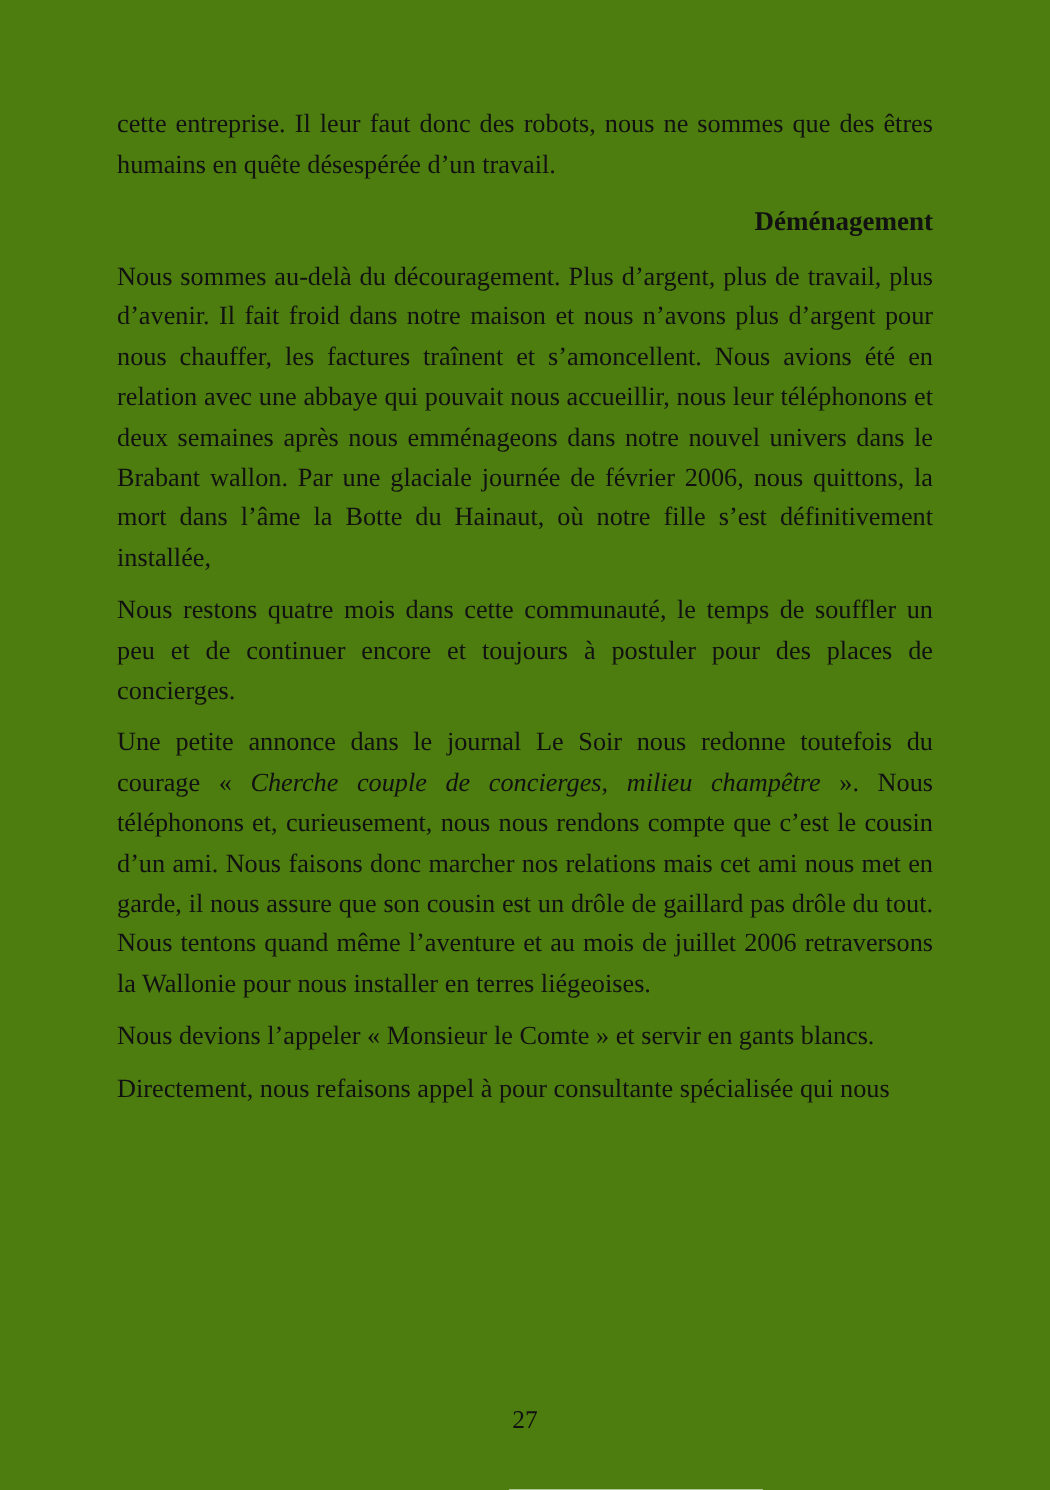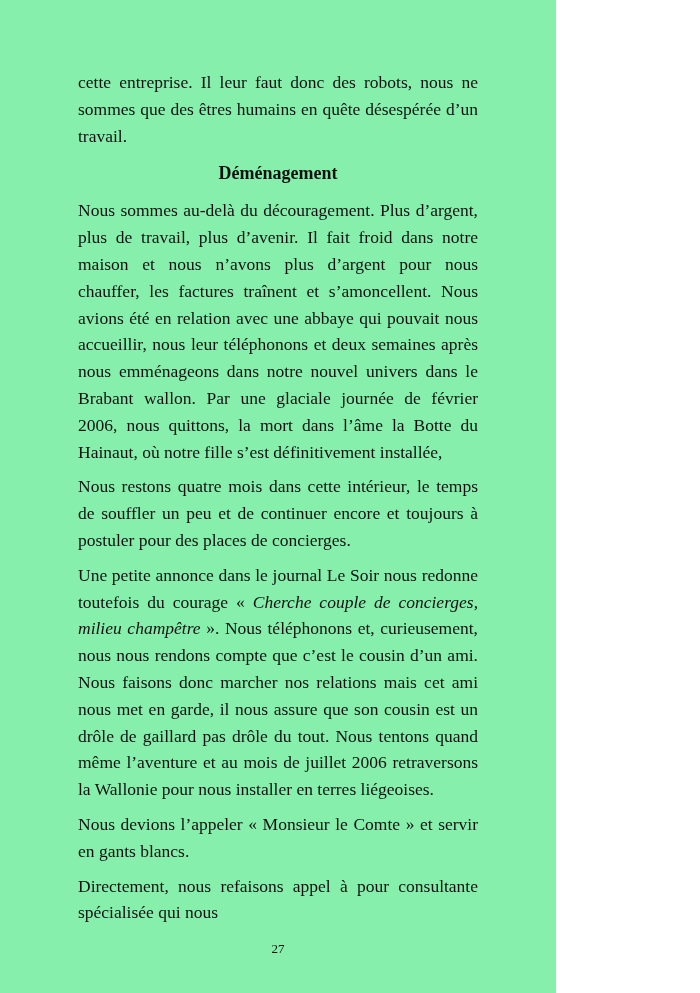--- a/index.html
+++ b/index.html
@@ -2,68 +2,68 @@
 <html lang="fr"><head>
 <meta charset="utf-8">
 <style>
   html, body {
     margin: 0;
     padding: 0;
     background: #ffffff;
   }
   .page {
     position: relative;
-    width: 556px;
+    width: 700px;
     height: 993px;
-    background: #86efac;
+    background: #4d7c0f;
     box-sizing: border-box;
     padding: 69px 78px 4px 78px;
     color: #111111;
     font-family: "Liberation Serif", "DejaVu Serif", serif;
     overflow: hidden;
   }
   .content p {
     margin: 0 0 8px 0;
     font-size: 17.5px;
     line-height: 26.8px;
     text-align: justify;
     color: #111111;
   }
   .content h2 {
     margin: 11px 0 10px 0;
     font-size: 18px;
     line-height: 27px;
     font-weight: bold;
     color: #111111;
-    text-align: center;
+    text-align: right;
   }
   .content em {
     font-style: italic;
   }
   .page-footer {
     position: absolute;
     left: 0;
     right: 0;
     bottom: 36px;
     text-align: center;
   }
   .page-footer span {
-    font-size: 13px;
+    font-size: 17px;
     color: #111111;
   }
 </style>
 </head>
 <body>
 
 <div class="page">
   <main class="content">
     <p>cette entreprise. Il leur faut donc des robots, nous ne sommes que des êtres humains en quête désespérée d’un travail.</p>
     <h2>Déménagement</h2>
     <p>Nous sommes au-delà du découragement. Plus d’argent, plus de travail, plus d’avenir. Il fait froid dans notre maison et nous n’avons plus d’argent pour nous chauffer, les factures traînent et s’amoncellent. Nous avions été en relation avec une abbaye qui pouvait nous accueillir, nous leur téléphonons et deux semaines après nous emménageons dans notre nouvel univers dans le Brabant wallon. Par une glaciale journée de février 2006, nous quittons, la mort dans l’âme la Botte du Hainaut, où notre fille s’est définitivement installée,</p>
-    <p>Nous restons quatre mois dans cette intérieur, le temps de souffler un peu et de continuer encore et toujours à postuler pour des places de concierges.</p>
+    <p>Nous restons quatre mois dans cette communauté, le temps de souffler un peu et de continuer encore et toujours à postuler pour des places de concierges.</p>
     <p><span>Une petite annonce dans le journal Le Soir nous redonne toutefois du courage «&nbsp;</span><em>Cherche couple de concierges, milieu champêtre</em><span>&nbsp;». Nous téléphonons et, curieusement, nous nous rendons compte que c’est le cousin d’un ami. Nous faisons donc marcher nos relations mais cet ami nous met en garde, il nous assure que son cousin est un drôle de gaillard pas drôle du tout. Nous tentons quand même l’aventure et au mois de juillet 2006 retraversons la Wallonie pour nous installer en terres liégeoises.</span></p>
     <p>Nous devions l’appeler «&nbsp;Monsieur le Comte&nbsp;» et servir en gants blancs.</p>
     <p>Directement, nous refaisons appel à pour consultante spécialisée qui nous</p>
   </main>
   <footer class="page-footer">
     <span>27</span>
   </footer>
 </div>
 
 </body></html>

